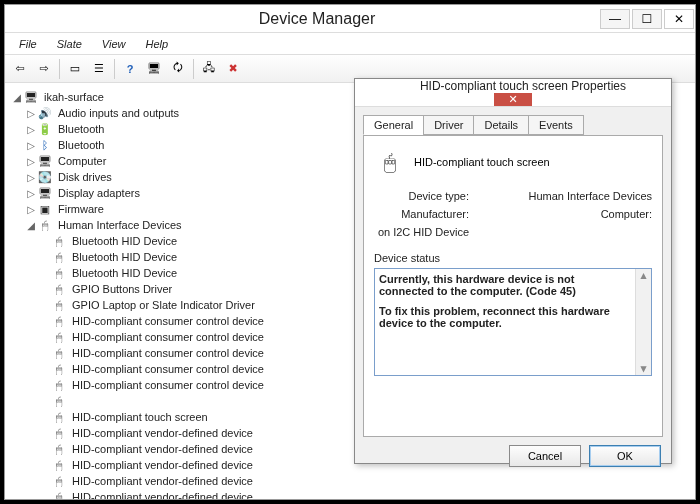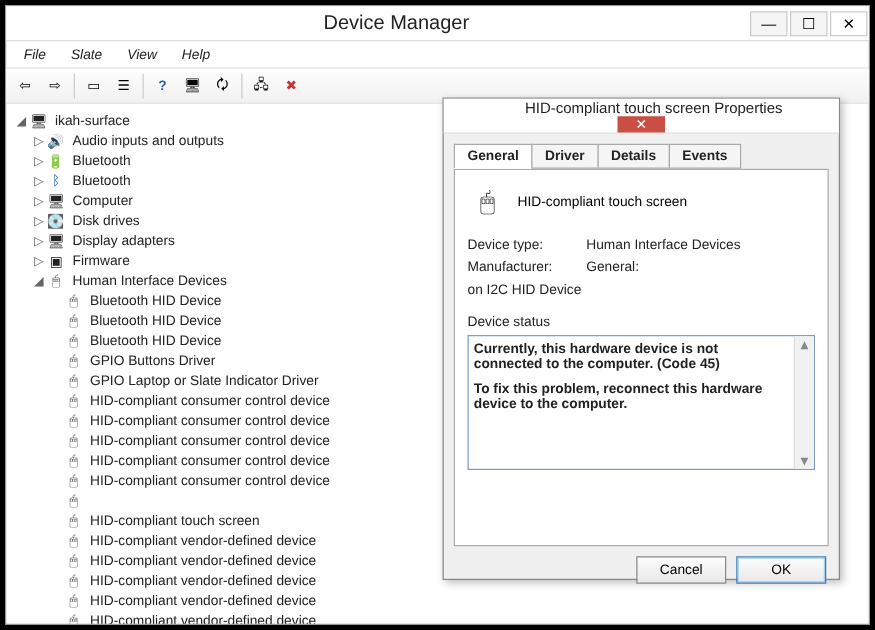--- a/index.html
+++ b/index.html
@@ -19,26 +19,26 @@
 .tree-row { display: flex; align-items: center; height: 16px; white-space: nowrap; }
 .indent { display: inline-block; }
 .exp { width: 12px; text-align: center; color: #666; font-size: 10px; }
 .icon { width: 16px; height: 16px; display: inline-flex; align-items: center; justify-content: center; margin-right: 3px; font-size: 11px; }
 .node-label { padding: 1px 2px; }
 .dialog { position: absolute; left: 354px; top: 78px; width: 318px; height: 386px; background: #f0f0f0; border: 1px solid #888; box-shadow: 2px 2px 6px rgba(0,0,0,.25); }
 .dlg-titlebar { height: 28px; background: #fff; display: flex; align-items: center; border-bottom: 1px solid #ddd; flex-direction: column; }
 .dlg-title { flex: 1; text-align: center; font-size: 12px; color: #222; padding-left: 20px; }
 .dlg-close { width: 38px; height: 24px; background: #c94f44; color: #fff; display: flex; align-items: center; justify-content: center; font-size: 14px; }
 .tabs { display: flex; margin: 8px 8px 0 8px; }
-.tab { padding: 3px 10px; border: 1px solid #aaa; background: #f5f5f5; margin-right: -1px; color: #222; font-weight: bold; }
+.tab { padding: 3px 10px; border: 1px solid #aaa; background: #f5f5f5; margin-right: -1px; color: #222; }
 .tab.active { background: #fff; border-bottom: 1px solid #fff; }
 .tab-panel { margin: 0 8px 8px 8px; border: 1px solid #aaa; background: #fff; height: 302px; padding: 10px; }
 .dev-header { display: flex; align-items: center; gap: 8px; margin-bottom: 12px; }
 .dev-icon { width: 32px; height: 32px; display: flex; align-items: center; justify-content: center; font-size: 20px; }
-.info-grid { display: grid; grid-template-columns: 95px 1fr; row-gap: 6px; margin-bottom: 14px; color: #222; }
+.info-grid { display: grid; grid-template-columns: 95px 1fr; row-gap: 6px; margin-bottom: 14px; color: #222; text-align: right; }
 .fieldset-label { color: #222; margin-bottom: 4px; }
 .status-box { width: 100%; height: 108px; border: 1px solid #7a9ecb; background: #fff; padding: 4px; font-size: 11px; color: #222; overflow-y: auto; position: relative; font-weight: bold; }
 .dlg-buttons { display: flex; justify-content: flex-end; gap: 8px; padding: 0 10px 8px 0; }
 .btn { min-width: 72px; height: 22px; border: 1px solid #8a8a8a; background: linear-gradient(#fdfdfd,#e8e8e8); display: flex; align-items: center; justify-content: center; }
 .btn.primary { border: 1px solid #3c7fb1; box-shadow: 0 0 0 1px #a6cdef inset; }
 .status-scroll { position:absolute; right:0; top:0; bottom:0; width:16px; background:#f1f1f1; border-left:1px solid #ddd; display:flex; flex-direction:column; justify-content:space-between; align-items:center; font-size:8px; color:#888;}
 </style>
 </head>
 <body>
 
@@ -252,21 +252,21 @@
   </div>
   <div class="tab-panel">
     <div class="dev-header">
       <div class="dev-icon">🖱</div>
       <div>HID-compliant touch screen</div>
     </div>
     <div class="info-grid">
       <div>Device type:</div>
       <div>Human Interface Devices</div>
       <div>Manufacturer:</div>
-      <div>General:</div>
+      <div>Computer:</div>
       <div>on I2C HID Device</div>
     </div>
     <div class="fieldset-label">Device status</div>
     <div class="status-box">
       <div style="padding-right:16px">Currently, this hardware device is not connected to the computer. (Code 45)</div>
       <div style="height:8px"></div>
       <div style="padding-right:16px">To fix this problem, reconnect this hardware device to the computer.</div>
       <div class="status-scroll">
           <span>▴</span>
           <span>▾</span>

